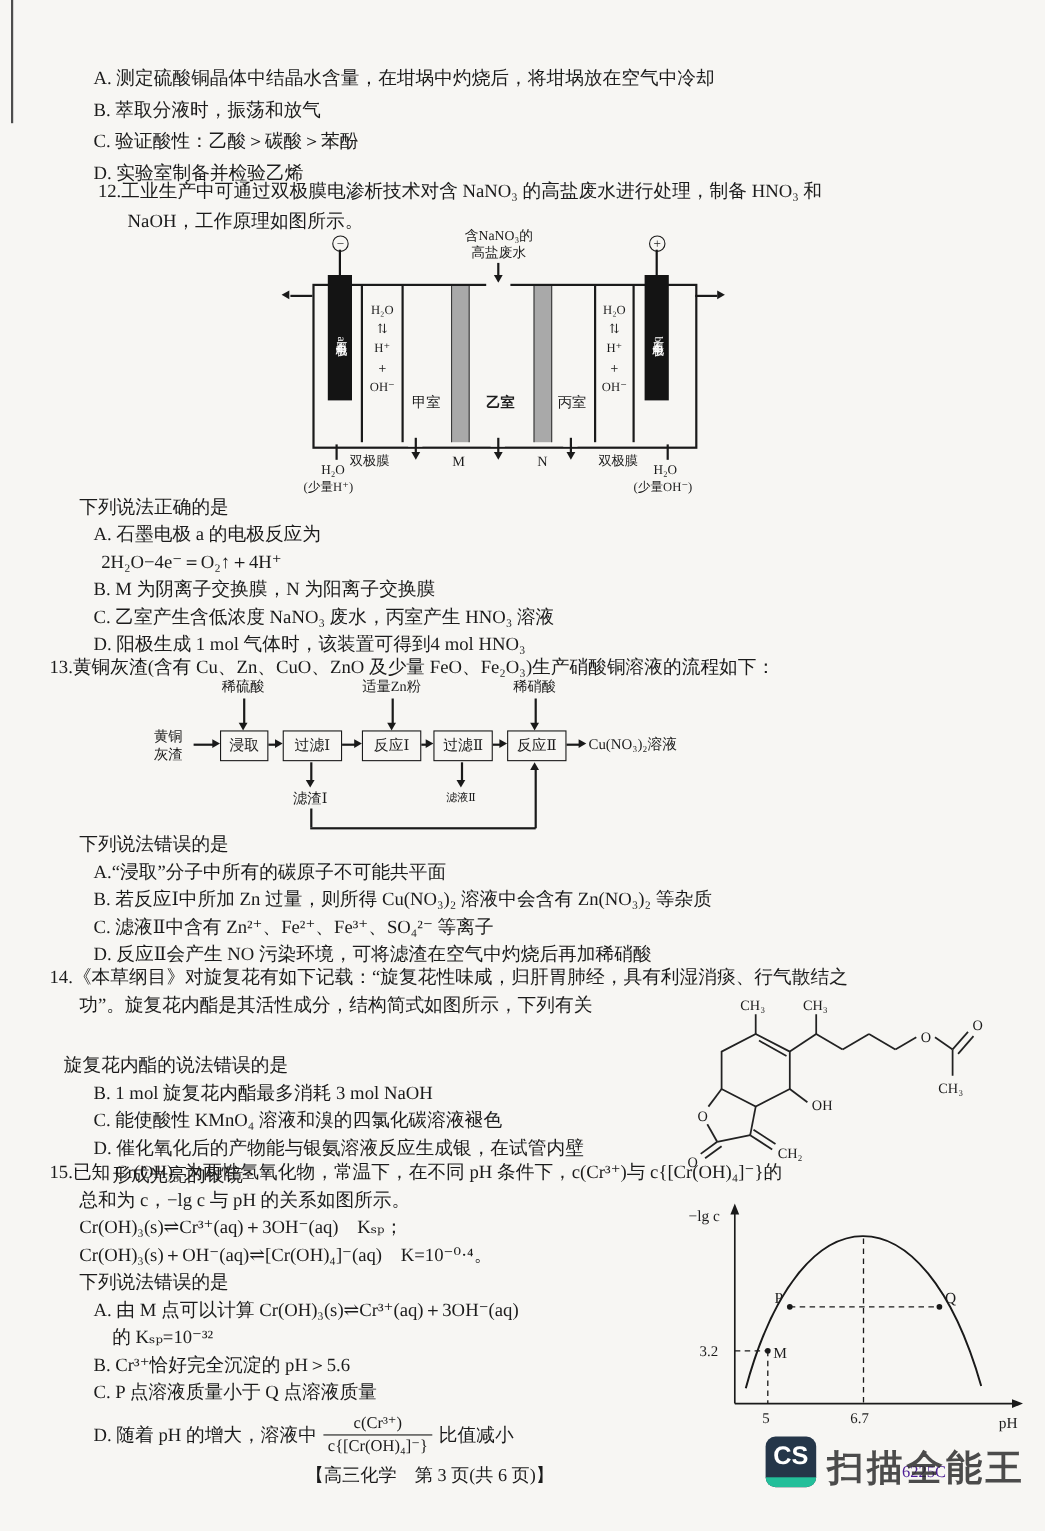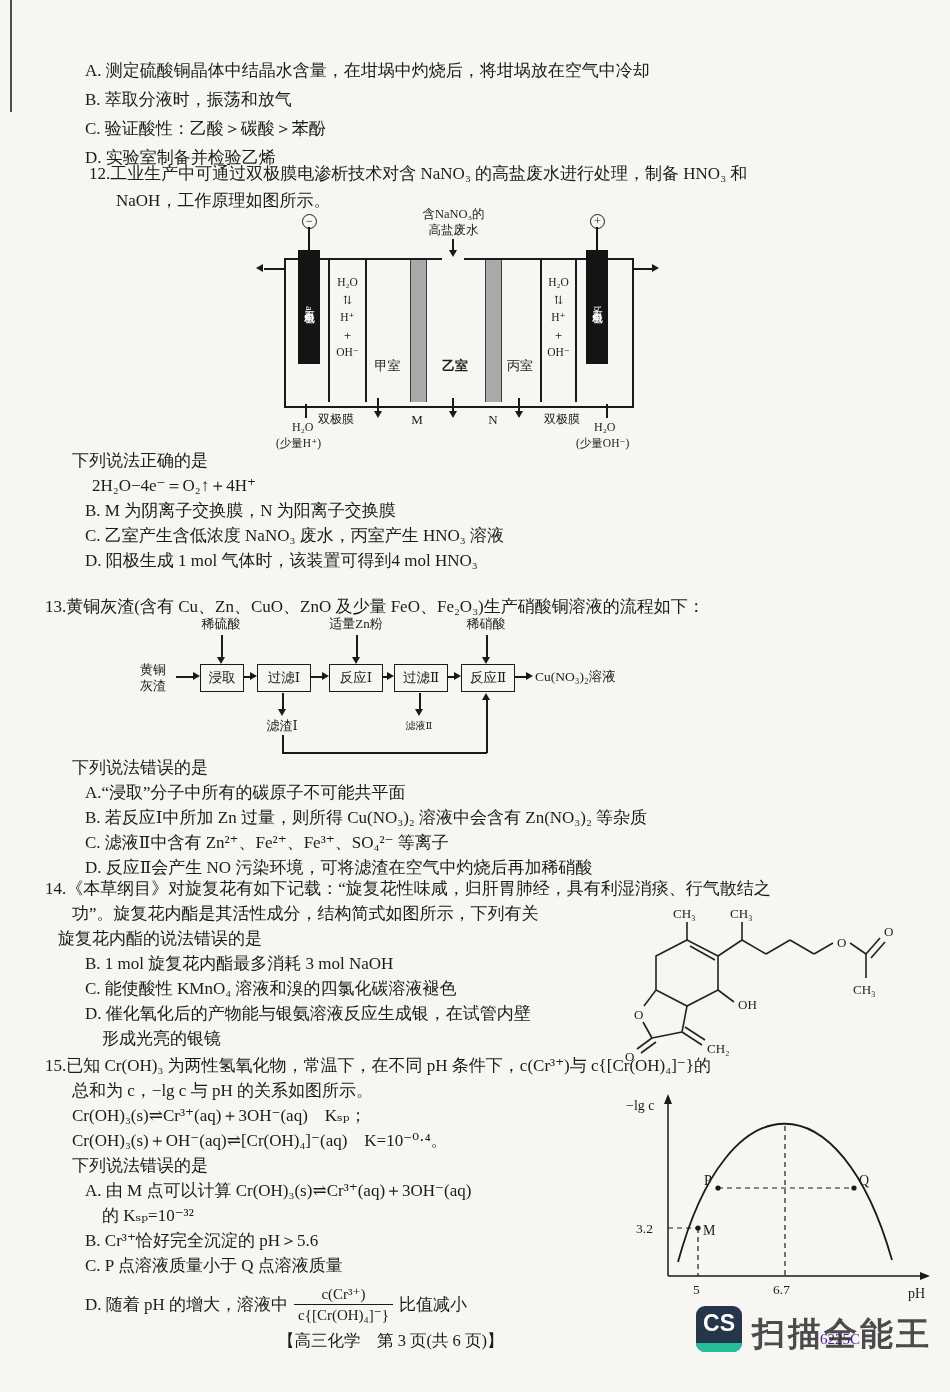--- a/index.html
+++ b/index.html
@@ -7,21 +7,21 @@
   .page{
     position:relative; width:950px; height:1392px; margin:0 auto;
     background:#f7f6f3;
     font-family:"Liberation Serif","DejaVu Serif",serif;
     color:#1b1b1b; overflow:hidden;
   }
   .sec{position:absolute; white-space:nowrap;}
   .ln{font-size:17px; line-height:25px;}
   .lh27 .ln{line-height:27px;}
   .lh29 .ln{line-height:29px;}
-  .pl13{padding-left:13px;} .pl27{padding-left:27px;}
+  .pl13{padding-left:13px;margin-top:30px;} .pl27{padding-left:27px;}
   .pl40{padding-left:40px;} .pl47{padding-left:47px;} .pl57{padding-left:57px;}
 
   
   .hl,.vl{position:absolute; background:#1a1a1a;}
   .hl{height:1.5px;} .vl{width:1.5px;}
   .tri{position:absolute; width:0; height:0;}
   .tri-d{border-left:4px solid transparent;border-right:4px solid transparent;border-top:7px solid #1a1a1a;}
   .tri-u{border-left:4px solid transparent;border-right:4px solid transparent;border-bottom:7px solid #1a1a1a;}
   .tri-l{border-top:4px solid transparent;border-bottom:4px solid transparent;border-right:7px solid #1a1a1a;}
   .tri-r{border-top:4px solid transparent;border-bottom:4px solid transparent;border-left:7px solid #1a1a1a;}
@@ -157,20 +157,21 @@
     <div class="vl" style="left:49px; top:198px; height:14px;"></div>
     <div class="lbl" style="left:36px; top:214px; font-size:12px;">H₂O</div>
     <div class="lbl" style="left:20px; top:230px; font-size:11.5px;">(少量H⁺)</div>
     <div class="vl" style="left:350px; top:198px; height:14px;"></div>
     <div class="lbl" style="left:338px; top:214px; font-size:12px;">H₂O</div>
     <div class="lbl" style="left:320px; top:230px; font-size:11.5px;">(少量OH⁻)</div>
   </div>
 
   <div class="sec" style="left:45px; top:448px;">
     <div class="ln pl27">下列说法正确的是</div>
+    <div class="ln pl40">A. 石墨电极 a 的电极反应为</div>
     <div class="ln pl47">2H₂O−4e⁻＝O₂↑＋4H⁺</div>
     <div class="ln pl40">B. M 为阴离子交换膜，N 为阳离子交换膜</div>
     <div class="ln pl40">C. 乙室产生含低浓度 NaNO₃ 废水，丙室产生 HNO₃ 溶液</div>
     <div class="ln pl40">D. 阳极生成 1 mol 气体时，该装置可得到4 mol HNO₃</div>
   </div>
 
   <div class="sec" style="left:45px; top:594px;">
     <div class="ln">13.黄铜灰渣(含有 Cu、Zn、CuO、ZnO 及少量 FeO、Fe₂O₃)生产硝酸铜溶液的流程如下：</div>
   </div>
 

